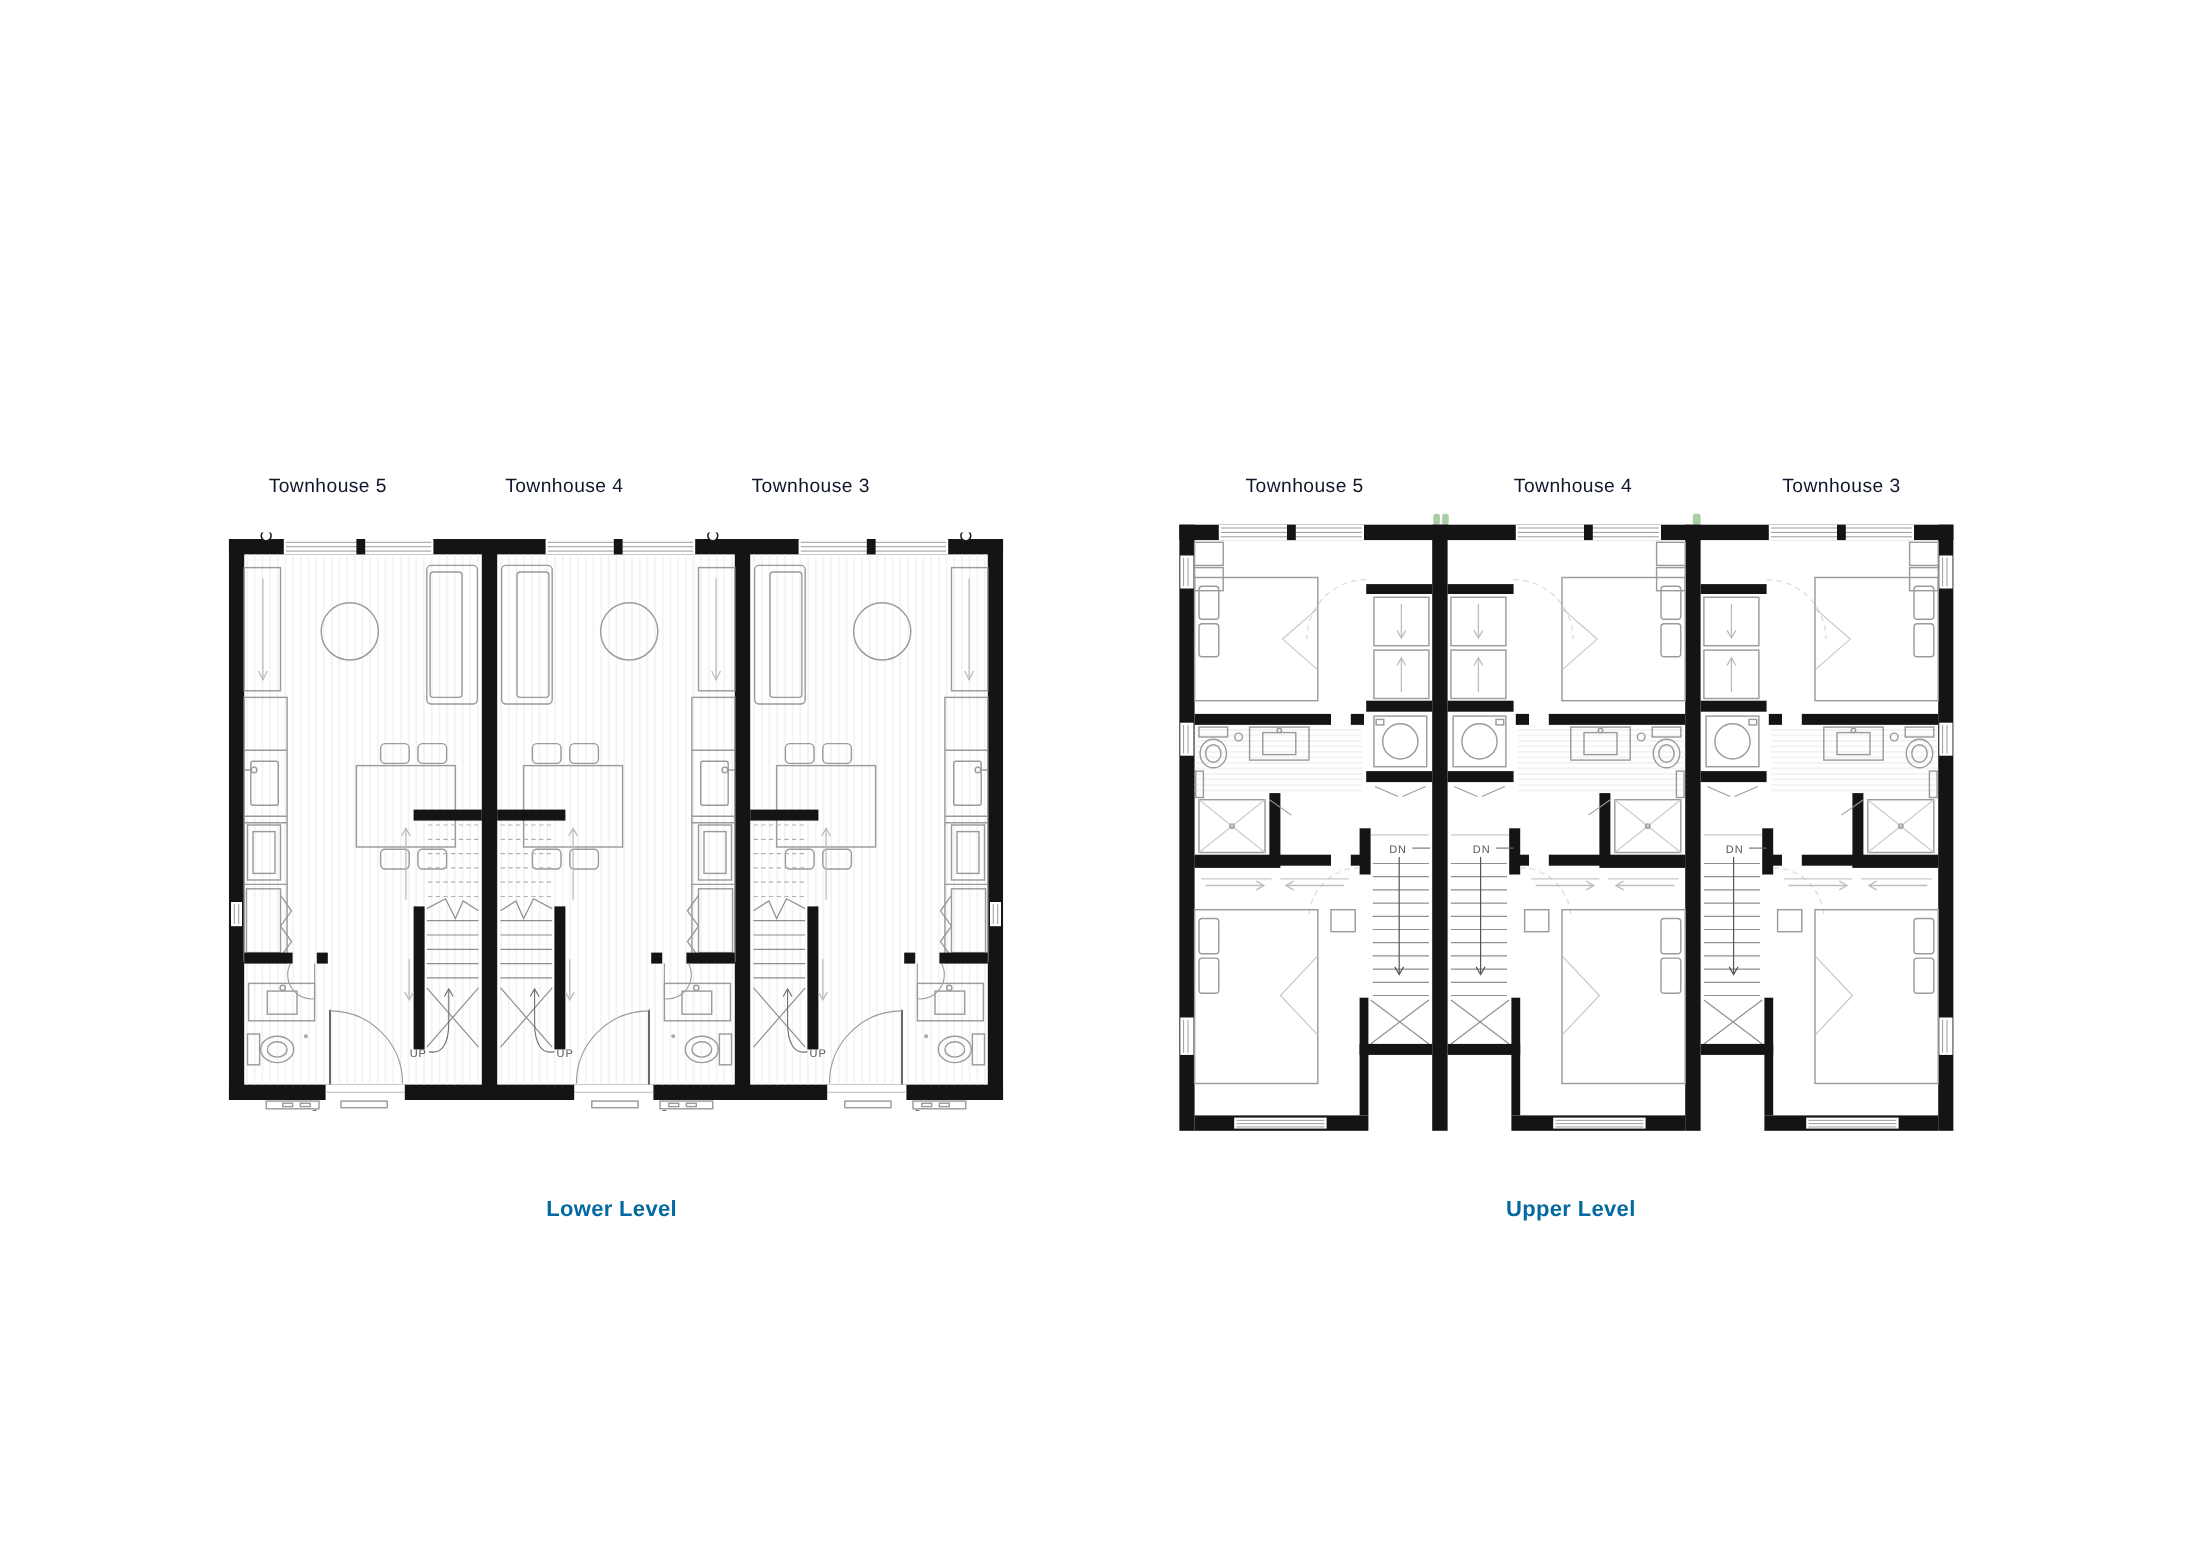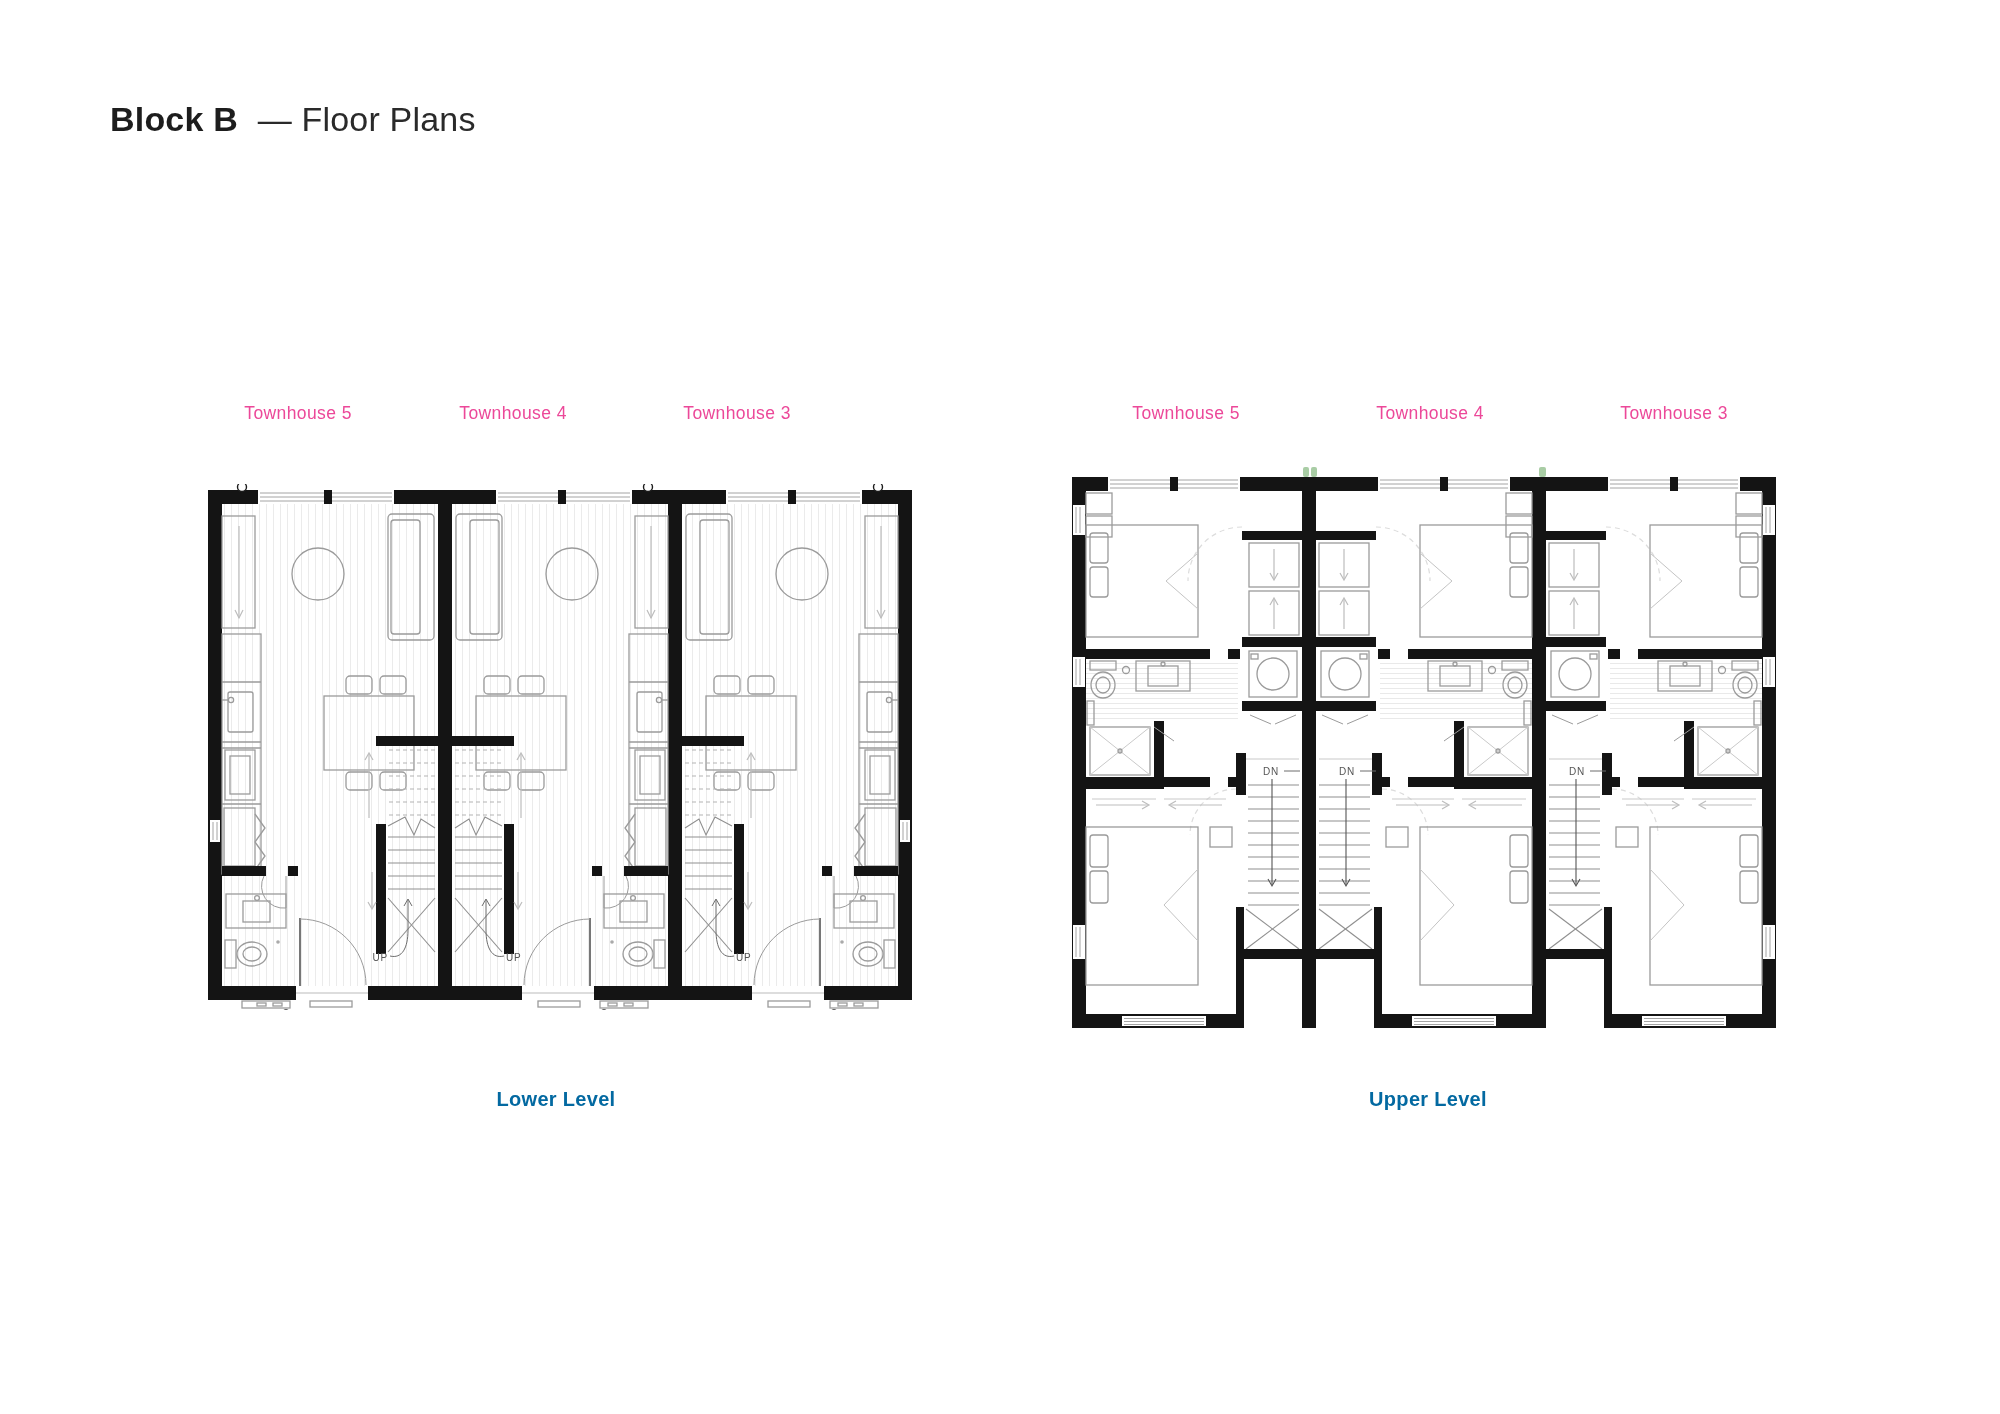--- a/index.html
+++ b/index.html
@@ -1,22 +1,22 @@
 <!DOCTYPE html>
 <html><head>
 <meta charset="utf-8">
 <style>
   html,body{margin:0;padding:0;background:#fff;}
   .page{position:relative;width:2000px;height:1414px;background:#ffffff;overflow:hidden;
         font-family:"Liberation Sans",sans-serif;}
   .doc-title{position:absolute;left:110px;top:100px;font-size:34px;color:#1d1d1d;letter-spacing:.2px;}
   .doc-title .bold{font-weight:700;}
   .doc-title .light{font-weight:300;color:#2a2a2a;margin-left:10px;}
-  .th-label{position:absolute;transform:translateX(-50%);font-size:17.5px;color:#ec4899;
-            letter-spacing:.4px;white-space:nowrap;}
+  .th-label{position:absolute;transform:translateX(-50%);font-size:17.5px;color:#0f172a;
+            letter-spacing:.4px;white-space:nowrap;margin-top:28px;}
   .plan-caption{position:absolute;transform:translateX(-50%);font-size:20px;font-weight:700;
             color:#0369a1;letter-spacing:.3px;white-space:nowrap;}
   svg{position:absolute;display:block;}
   
   .w{fill:#141414;stroke:none;}
   .f{fill:none;stroke:#9b9b9b;stroke-width:1.3;}
   .fl{fill:none;stroke:#c9c9c9;stroke-width:1;}
   .wg{fill:none;stroke:#9a9a9a;stroke-width:.9;}
   .tr{fill:none;stroke:#8f8f8f;stroke-width:1.1;}
   .trd{fill:none;stroke:#b3b3b3;stroke-width:1.1;stroke-dasharray:4 3;}
@@ -24,24 +24,20 @@
   .gl{fill:none;stroke:#9b9b9b;stroke-width:1;}
   .ar{fill:none;stroke:#bdbdbd;stroke-width:1.2;}
   .lead{fill:none;stroke:#6d6d6d;stroke-width:1;}
   .stxt{font-family:"Liberation Sans",sans-serif;font-size:10px;fill:#555;letter-spacing:.8px;}
 </style>
 </head>
 <body>
 
 <div class="page">
 
-  <div class="doc-title">
-    <span class="bold">Block B</span>
-    <span class="light">— Floor Plans</span>
-  </div>
 
   <div class="th-label" style="left:298px;top:403px">Townhouse 5</div>
   <div class="th-label" style="left:513px;top:403px">Townhouse 4</div>
   <div class="th-label" style="left:737px;top:403px">Townhouse 3</div>
 
   <div class="th-label" style="left:1186px;top:403px">Townhouse 5</div>
   <div class="th-label" style="left:1430px;top:403px">Townhouse 4</div>
   <div class="th-label" style="left:1674px;top:403px">Townhouse 3</div>
 
   <svg style="left:208px;top:484px" width="704" height="526" viewBox="0 0 704 526">

